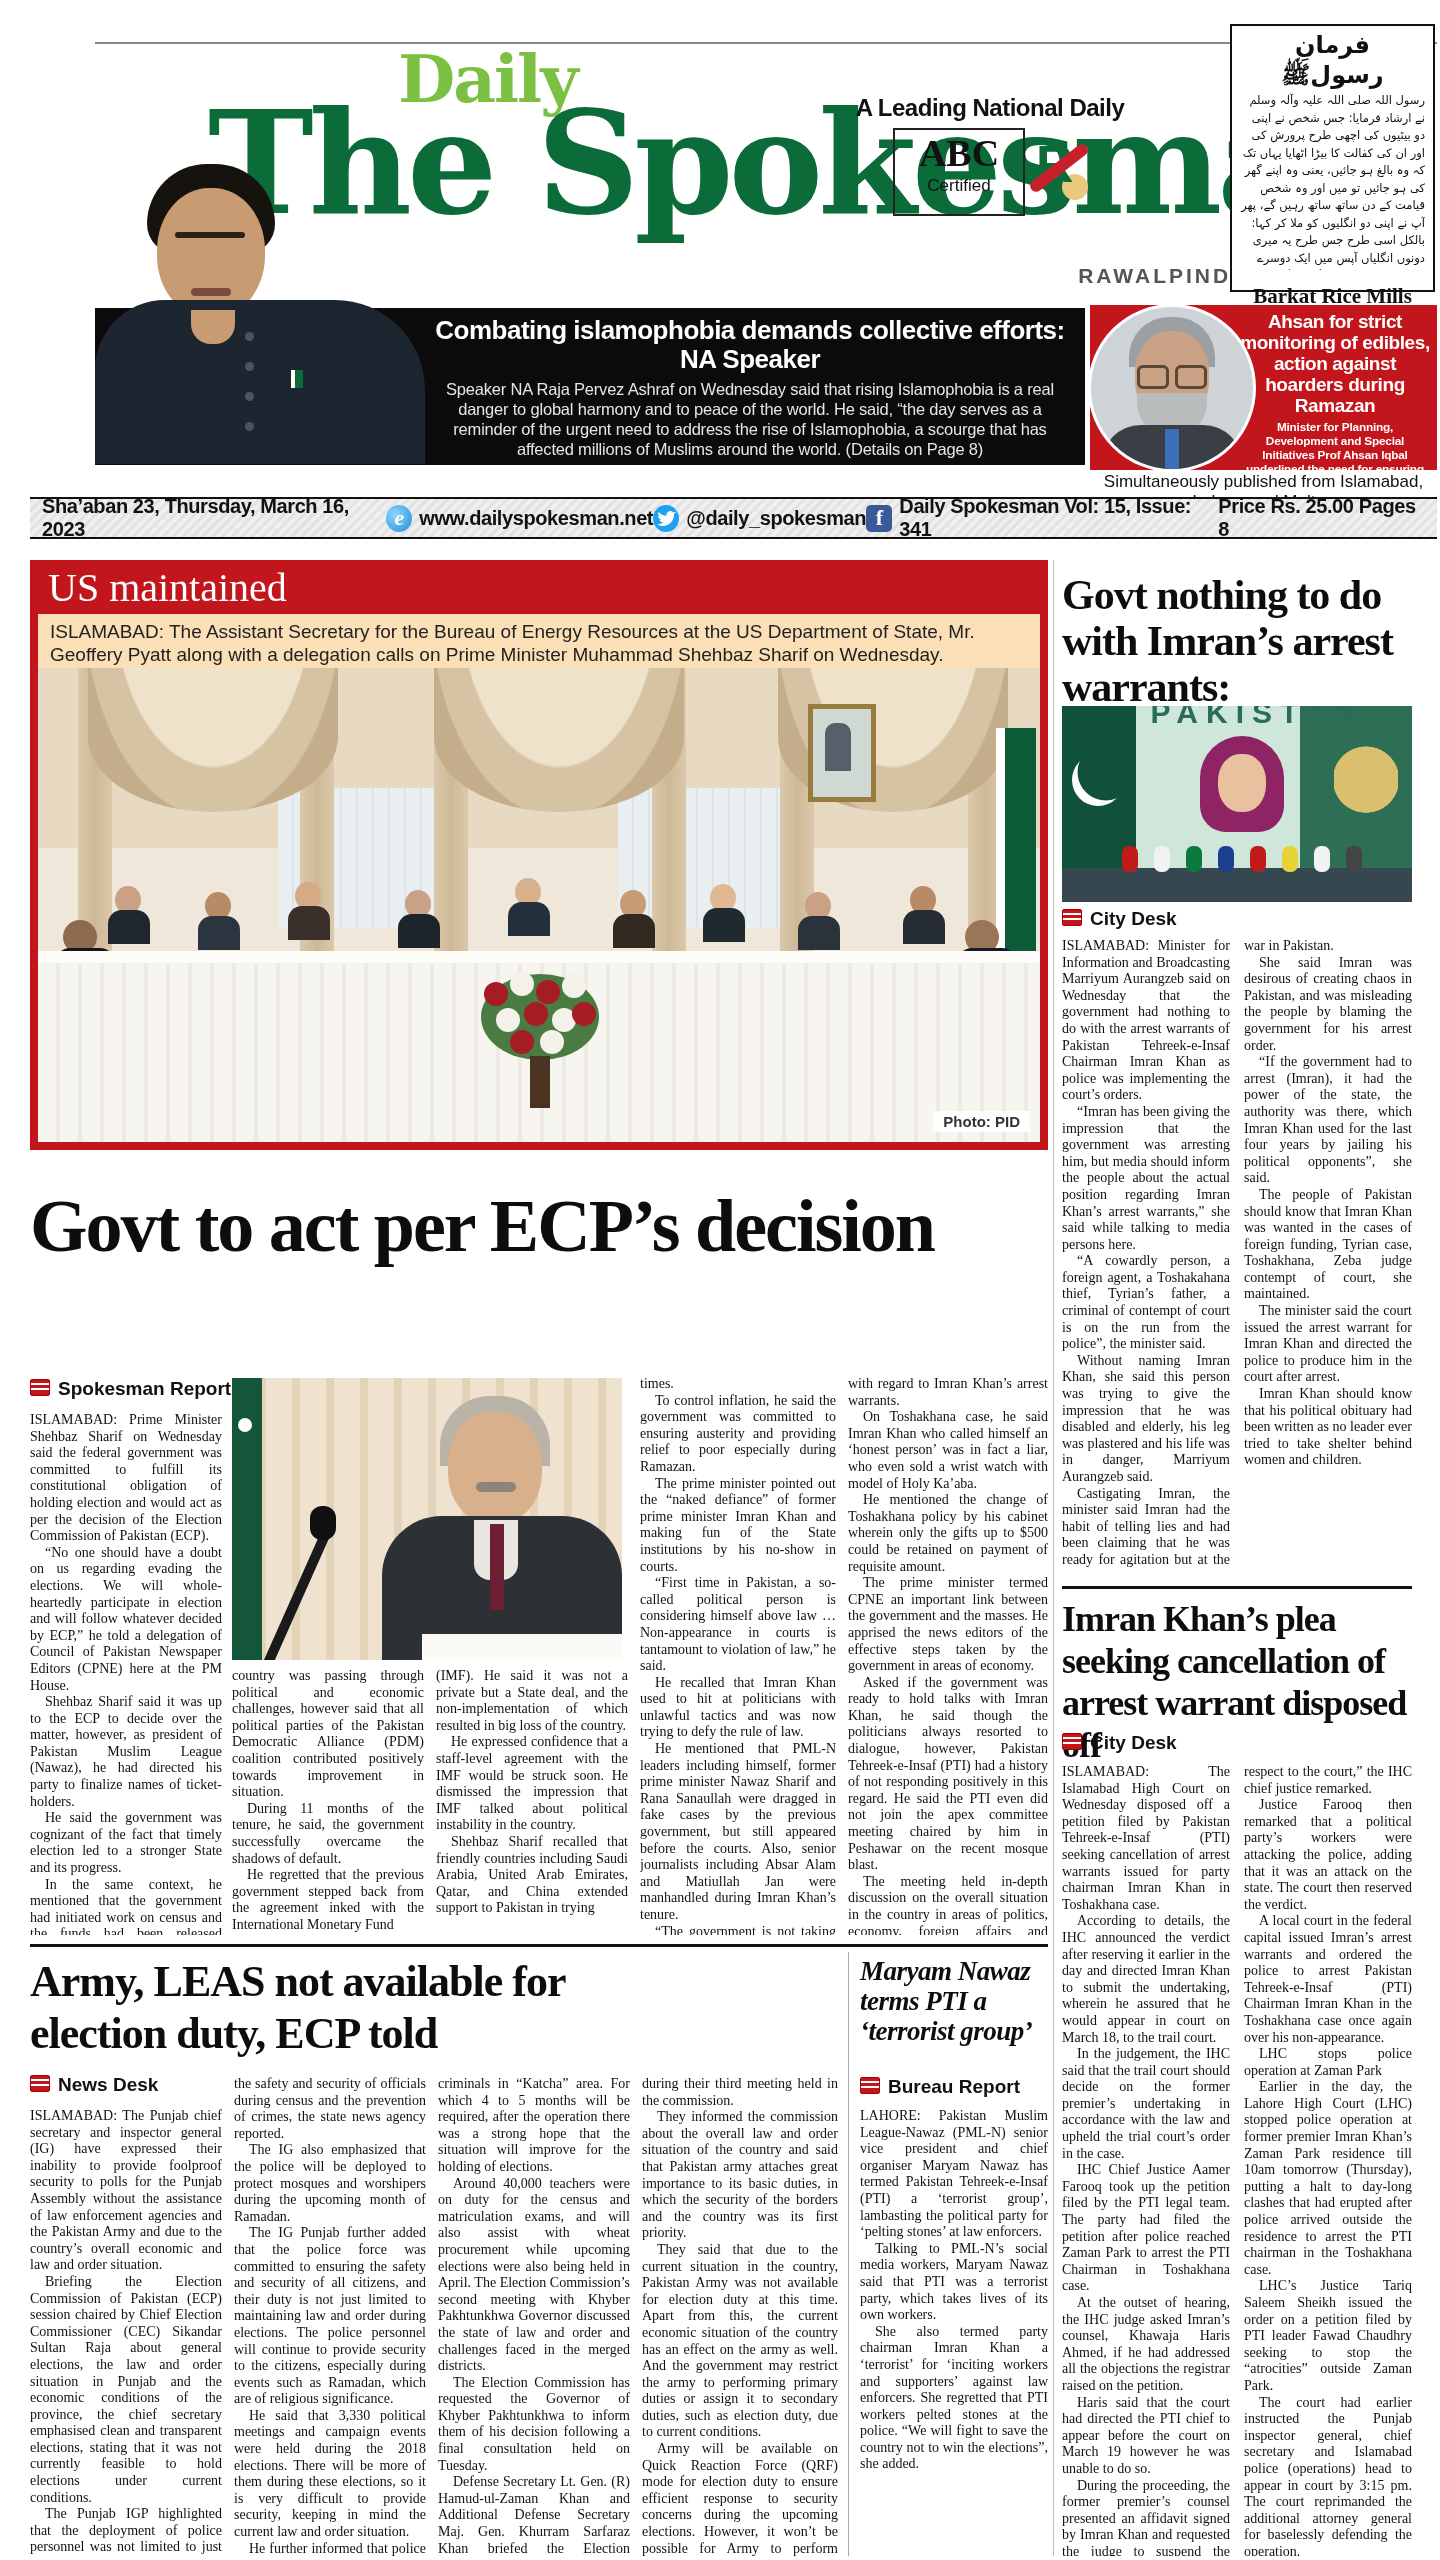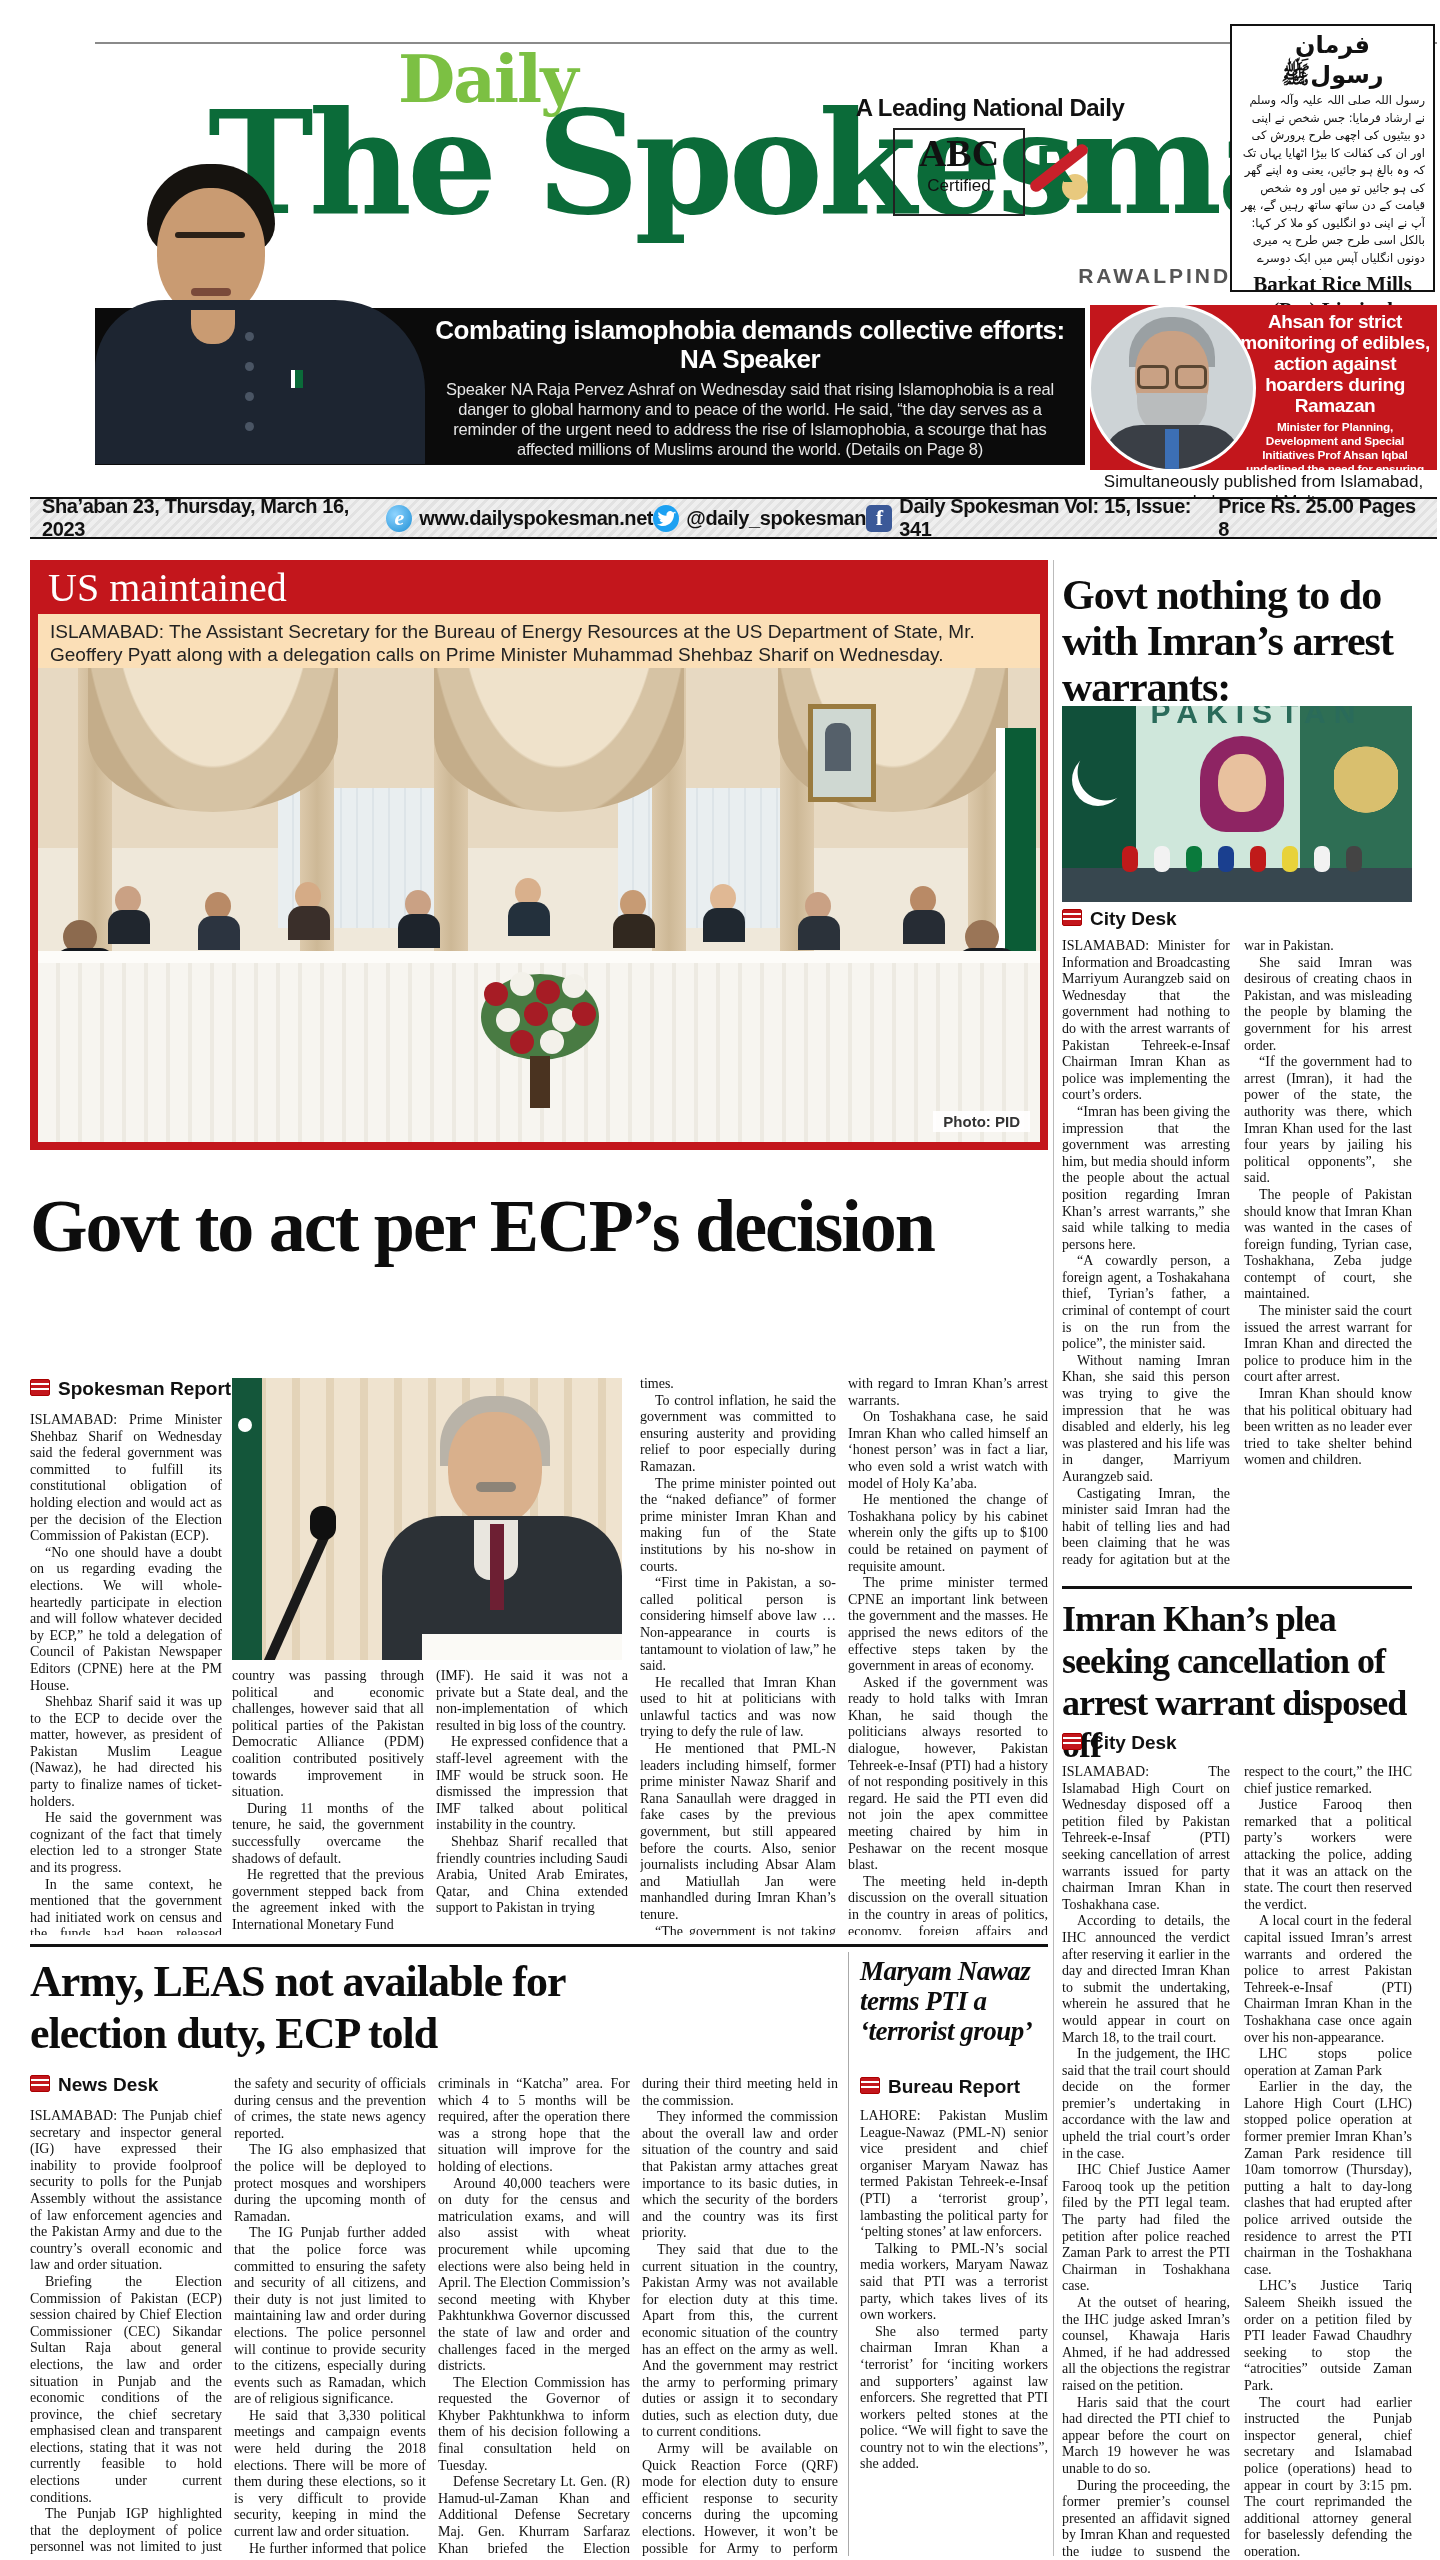--- a/index.html
+++ b/index.html
@@ -25,21 +25,21 @@
   .abclogo .slash{position:absolute;left:-4px;top:30px;width:70px;height:12px;background:#c8202a;
                   transform:rotate(-38deg);border-radius:6px;}
   .abclogo .gear{position:absolute;right:2px;bottom:10px;width:26px;height:26px;border-radius:50%;
                  background:#e8c97e;}
   
   .infobox{left:1230px;top:24px;width:205px;height:268px;border:2px solid #111;background:#fff;
            padding:4px 8px;box-sizing:border-box;text-align:center;}
   .hadith-h{direction:rtl;font-family:"DejaVu Sans",sans-serif;font-weight:bold;font-size:24px;line-height:30px;}
   .hadith-b{direction:rtl;font-family:"DejaVu Sans",sans-serif;font-size:11.5px;line-height:17.5px;
             text-align:right;margin-top:2px;height:178px;overflow:hidden;}
-  .adv{font-size:21px;font-weight:bold;line-height:24px;margin-top:2px;}
+  .adv{font-size:21px;font-weight:bold;line-height:24px;margin-top:14px;}
   
   .ashraf{left:95px;top:162px;width:330px;height:302px;z-index:5;}
   .ashraf .hair{position:absolute;left:52px;top:2px;width:128px;height:90px;border-radius:60px 60px 30px 30px;background:#16130f;}
   .ashraf .face{position:absolute;left:62px;top:26px;width:108px;height:130px;border-radius:48%;background:#c99b72;}
   .ashraf .brow{position:absolute;left:80px;top:70px;width:70px;height:6px;background:#2b2118;border-radius:3px;}
   .ashraf .mouth{position:absolute;left:96px;top:126px;width:40px;height:8px;background:#7a4a3a;border-radius:4px;}
   .ashraf .suit{position:absolute;left:0px;top:138px;width:330px;height:164px;background:#1d2531;
                 border-radius:70px 90px 0 0;}
   .ashraf .collar{position:absolute;left:96px;top:148px;width:44px;height:34px;background:#c99b72;border-radius:0 0 20px 20px;}
   .ashraf .btn{position:absolute;width:9px;height:9px;border-radius:50%;background:#4a5564;left:150px;}
@@ -399,21 +399,21 @@
       <p class="para">To control inflation, he said the government was committed to ensuring austerity and providing relief to poor especially during Ramazan.</p>
       <p class="para">The prime minister pointed out the “naked defiance” of former prime minister Imran Khan and making fun of the State institutions by his no-show in courts.</p>
       <p class="para">“First time in Pakistan, a so-called political person is considering himself above law … Non-appearance in courts is tantamount to violation of law,” he said.</p>
       <p class="para">He recalled that Imran Khan used to hit at politicians with unlawful tactics and was now trying to defy the rule of law.</p>
       <p class="para">He mentioned that PML-N leaders including himself, former prime minister Nawaz Sharif and Rana Sanaullah were dragged in fake cases by the previous government, but still appeared before the courts. Also, senior journalists including Absar Alam and Matiullah Jan were manhandled during Imran Khan’s tenure.</p>
       <p class="para">“The government is not taking action on its own, but on the court order,” he said in reference to yesterday’s movement of police</p>
     </div>
   <div class="abs col" style="left:848px;top:1376px;width:200px;height:559px;">
       <p class="para">with regard to Imran Khan’s arrest warrants.</p>
       <p class="para">On Toshakhana case, he said Imran Khan who called himself an ‘honest person’ was in fact a liar, who even sold a wrist watch with model of Holy Ka’aba.</p>
-      <p class="para">He mentioned the change of Toshakhana policy by his cabinet wherein only the gifts up to $100 could be retained on payment of requisite amount.</p>
+      <p class="para">He mentioned the change of Toshakhana policy by his cabinet wherein only the gifts up to $500 could be retained on payment of requisite amount.</p>
       <p class="para">The prime minister termed CPNE an important link between the government and the masses. He apprised the news editors of the effective steps taken by the government in areas of economy.</p>
       <p class="para">Asked if the government was ready to hold talks with Imran Khan, he said though the politicians always resorted to dialogue, however, Pakistan Tehreek-e-Insaf (PTI) had a history of not responding positively in this regard. He said the PTI even did not join the apex committee meeting chaired by him in Peshawar on the recent mosque blast.</p>
       <p class="para">The meeting held in-depth discussion on the overall situation in the country in areas of politics, economy, foreign affairs and security.</p>
     </div>
 
   <div class="abs rule-h" style="left:30px;top:1944px;width:1018px;"></div>
 
   <div class="abs hl" style="left:30px;top:1956px;width:620px;font-size:44px;line-height:52px;">Army, LEAS not available for election duty, ECP told</div>
   <div class="abs byline" style="left:30px;top:2074px;">
     <span class="bi"></span><span>News Desk</span>

